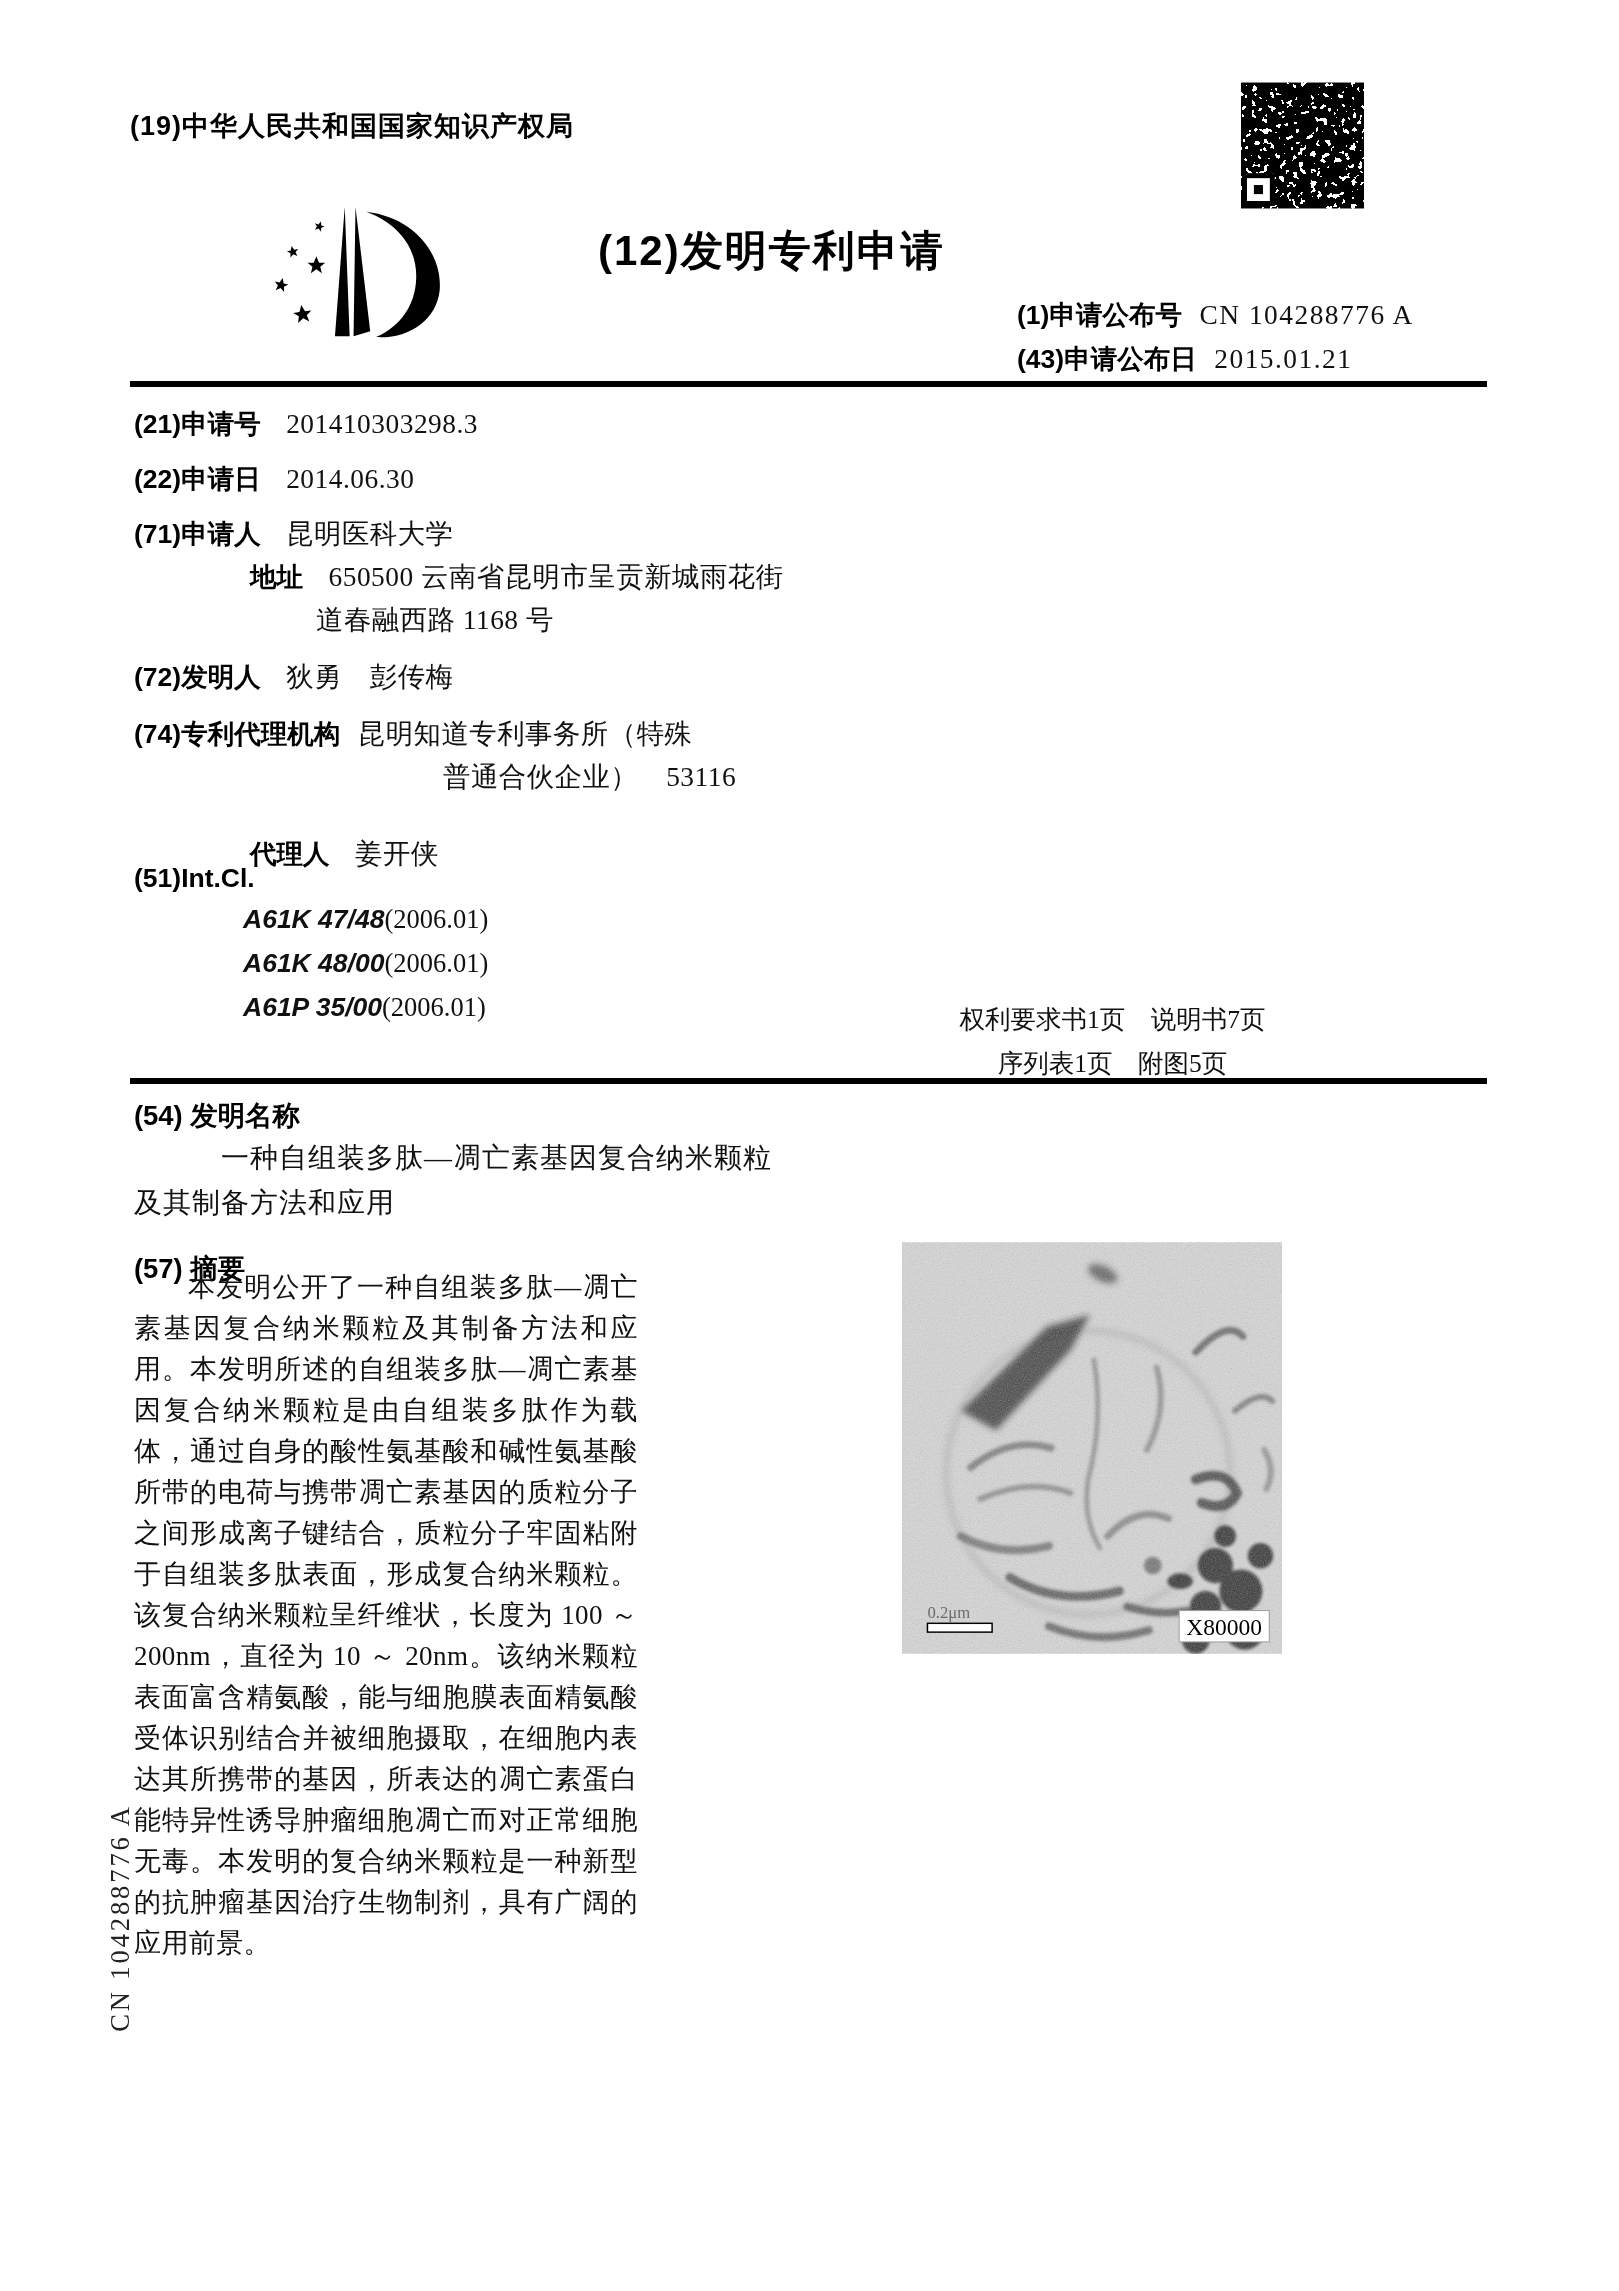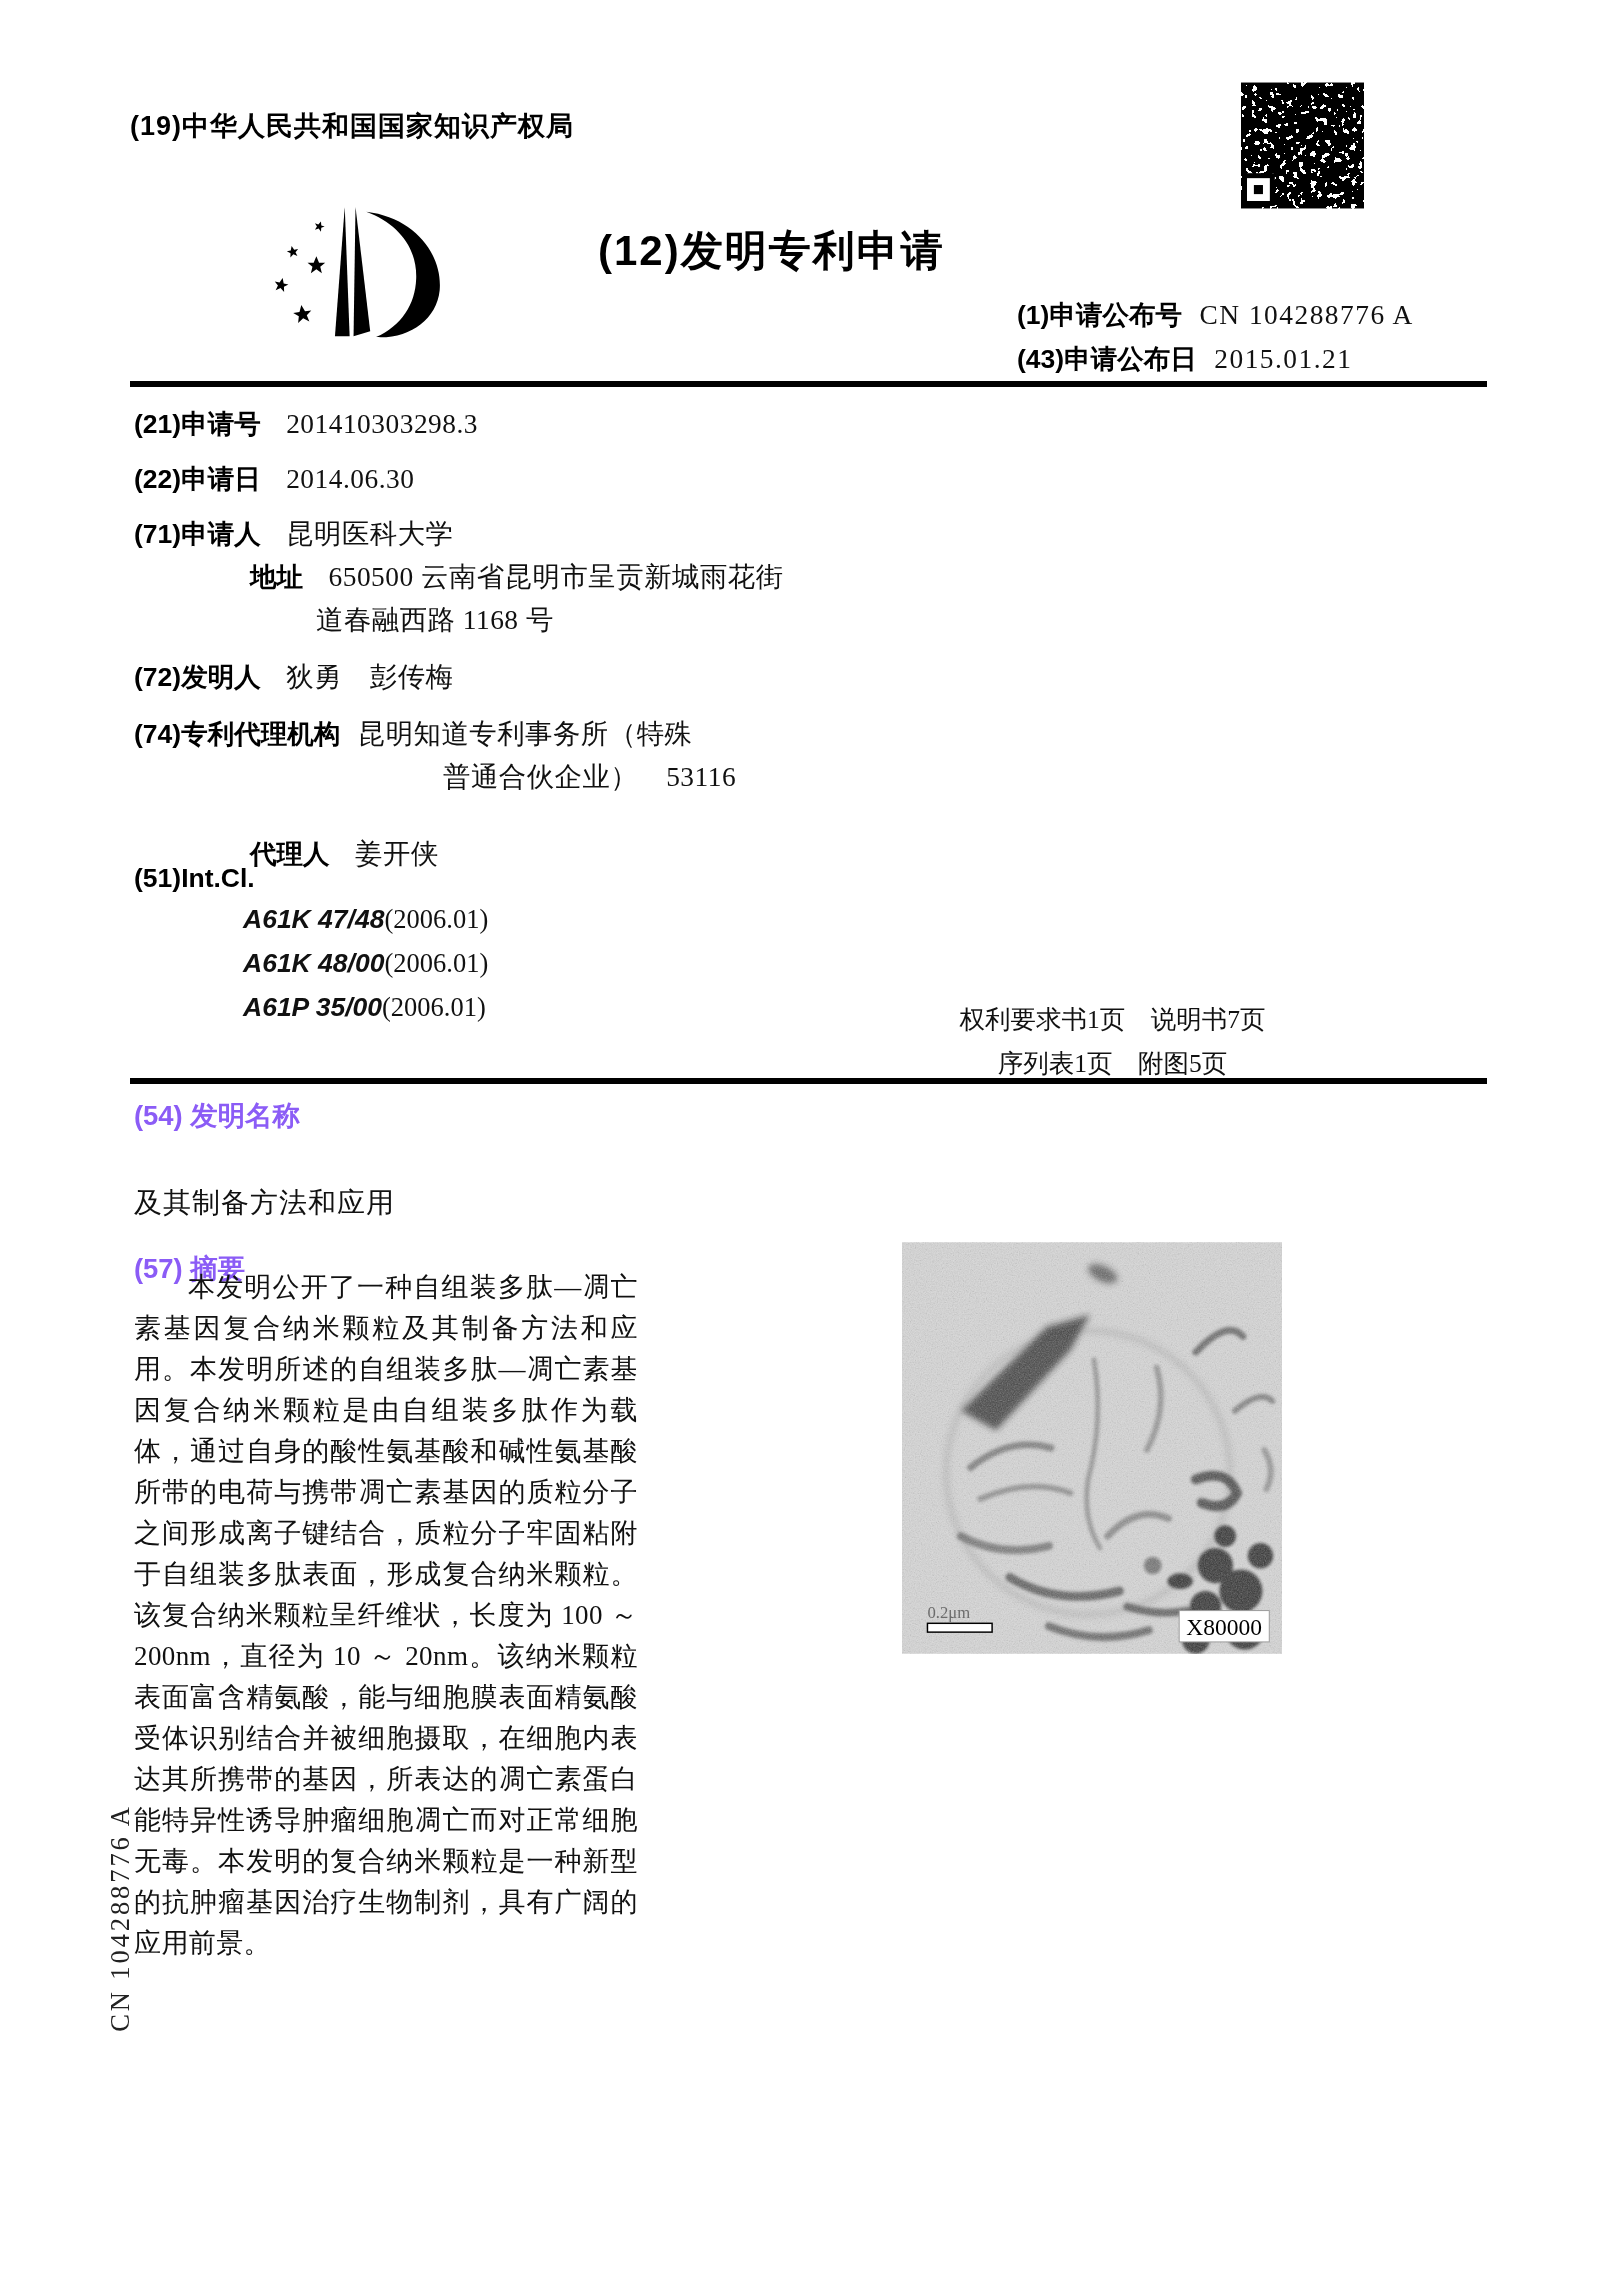--- a/index.html
+++ b/index.html
@@ -11,21 +11,21 @@
   .row{display:flex;align-items:baseline;white-space:nowrap;}
   .gap{width:25.5px;flex:0 0 auto;}
   .gap-sm{width:17.6px;flex:0 0 auto;}
   .rule{background:#000;height:5.9px;width:1357px;left:130px;}
   .office{font-family:"Liberation Sans",sans-serif;font-weight:600;font-size:27px;letter-spacing:1px;color:#000;}
   .doctype{font-family:"Liberation Sans",sans-serif;font-weight:700;font-size:42px;letter-spacing:2px;color:#000;}
   .pubval{font-family:"Liberation Serif",serif;font-size:27.4px;letter-spacing:1.5px;}
   .iclcode{font-family:"Liberation Sans",sans-serif;font-weight:700;font-style:italic;font-size:26.5px;}
   .iclver{font-family:"Liberation Serif",serif;font-size:26.5px;}
   .pages{font-family:"Liberation Serif",serif;font-size:25.5px;line-height:44px;text-align:center;width:363px;}
-  .sechdr{font-family:"Liberation Sans",sans-serif;font-weight:700;font-size:27.4px;color:#8b5cf6;}
+  .sechdr{font-family:"Liberation Sans",sans-serif;font-weight:700;font-size:27.4px;color:#000000;}
   .titleline{font-family:"Liberation Serif",serif;font-size:28px;letter-spacing:1px;}
   .abstract{font-family:"Liberation Serif",serif;font-size:27px;line-height:41px;width:504px;
             text-align:justify;text-indent:2em;letter-spacing:0.4px;}
   .vertical{transform:translate(-50%,-50%) rotate(-90deg);white-space:nowrap;
             font-family:"Liberation Serif",serif;font-size:26.5px;letter-spacing:2.9px;color:#222;}
   .temwrap{width:380px;height:412px;}
 </style>
 </head>
 <body>
 
@@ -144,20 +144,21 @@
   </div>
 
   <div class="abs pages" style="left:931px;top:998px;">
     <div>权利要求书1页　说明书7页</div>
     <div>序列表1页　附图5页</div>
   </div>
 
   <div class="abs rule" style="top:1078px;"></div>
 
   <div class="abs sechdr" style="left:134px;top:1098px;">(54) 发明名称</div>
+  <div class="abs titleline" style="left:221px;top:1139px;">一种自组装多肽—凋亡素基因复合纳米颗粒</div>
   <div class="abs titleline" style="left:134px;top:1184px;">及其制备方法和应用</div>
 
   <div class="abs sechdr" style="left:134px;top:1225px;margin-top:26px;">(57) 摘要</div>
   <p class="abs abstract" style="left:134px;top:1237px;margin:0;padding-top:30px;">本发明公开了一种自组装多肽—凋亡素基因复合纳米颗粒及其制备方法和应用。本发明所述的自组装多肽—凋亡素基因复合纳米颗粒是由自组装多肽作为载体，通过自身的酸性氨基酸和碱性氨基酸所带的电荷与携带凋亡素基因的质粒分子之间形成离子键结合，质粒分子牢固粘附于自组装多肽表面，形成复合纳米颗粒。该复合纳米颗粒呈纤维状，长度为 100 ～ 200nm，直径为 10 ～ 20nm。该纳米颗粒表面富含精氨酸，能与细胞膜表面精氨酸受体识别结合并被细胞摄取，在细胞内表达其所携带的基因，所表达的凋亡素蛋白能特异性诱导肿瘤细胞凋亡而对正常细胞无毒。本发明的复合纳米颗粒是一种新型的抗肿瘤基因治疗生物制剂，具有广阔的应用前景。</p>
 
   <div class="abs temwrap" style="left:902px;top:1242px;">
     <svg width="380" height="412" viewBox="0 0 388 420">
       <defs>
         <filter id="grain" x="0" y="0" width="100%" height="100%">
           <feTurbulence type="fractalNoise" baseFrequency="0.8" numOctaves="2" seed="4"></feTurbulence>

